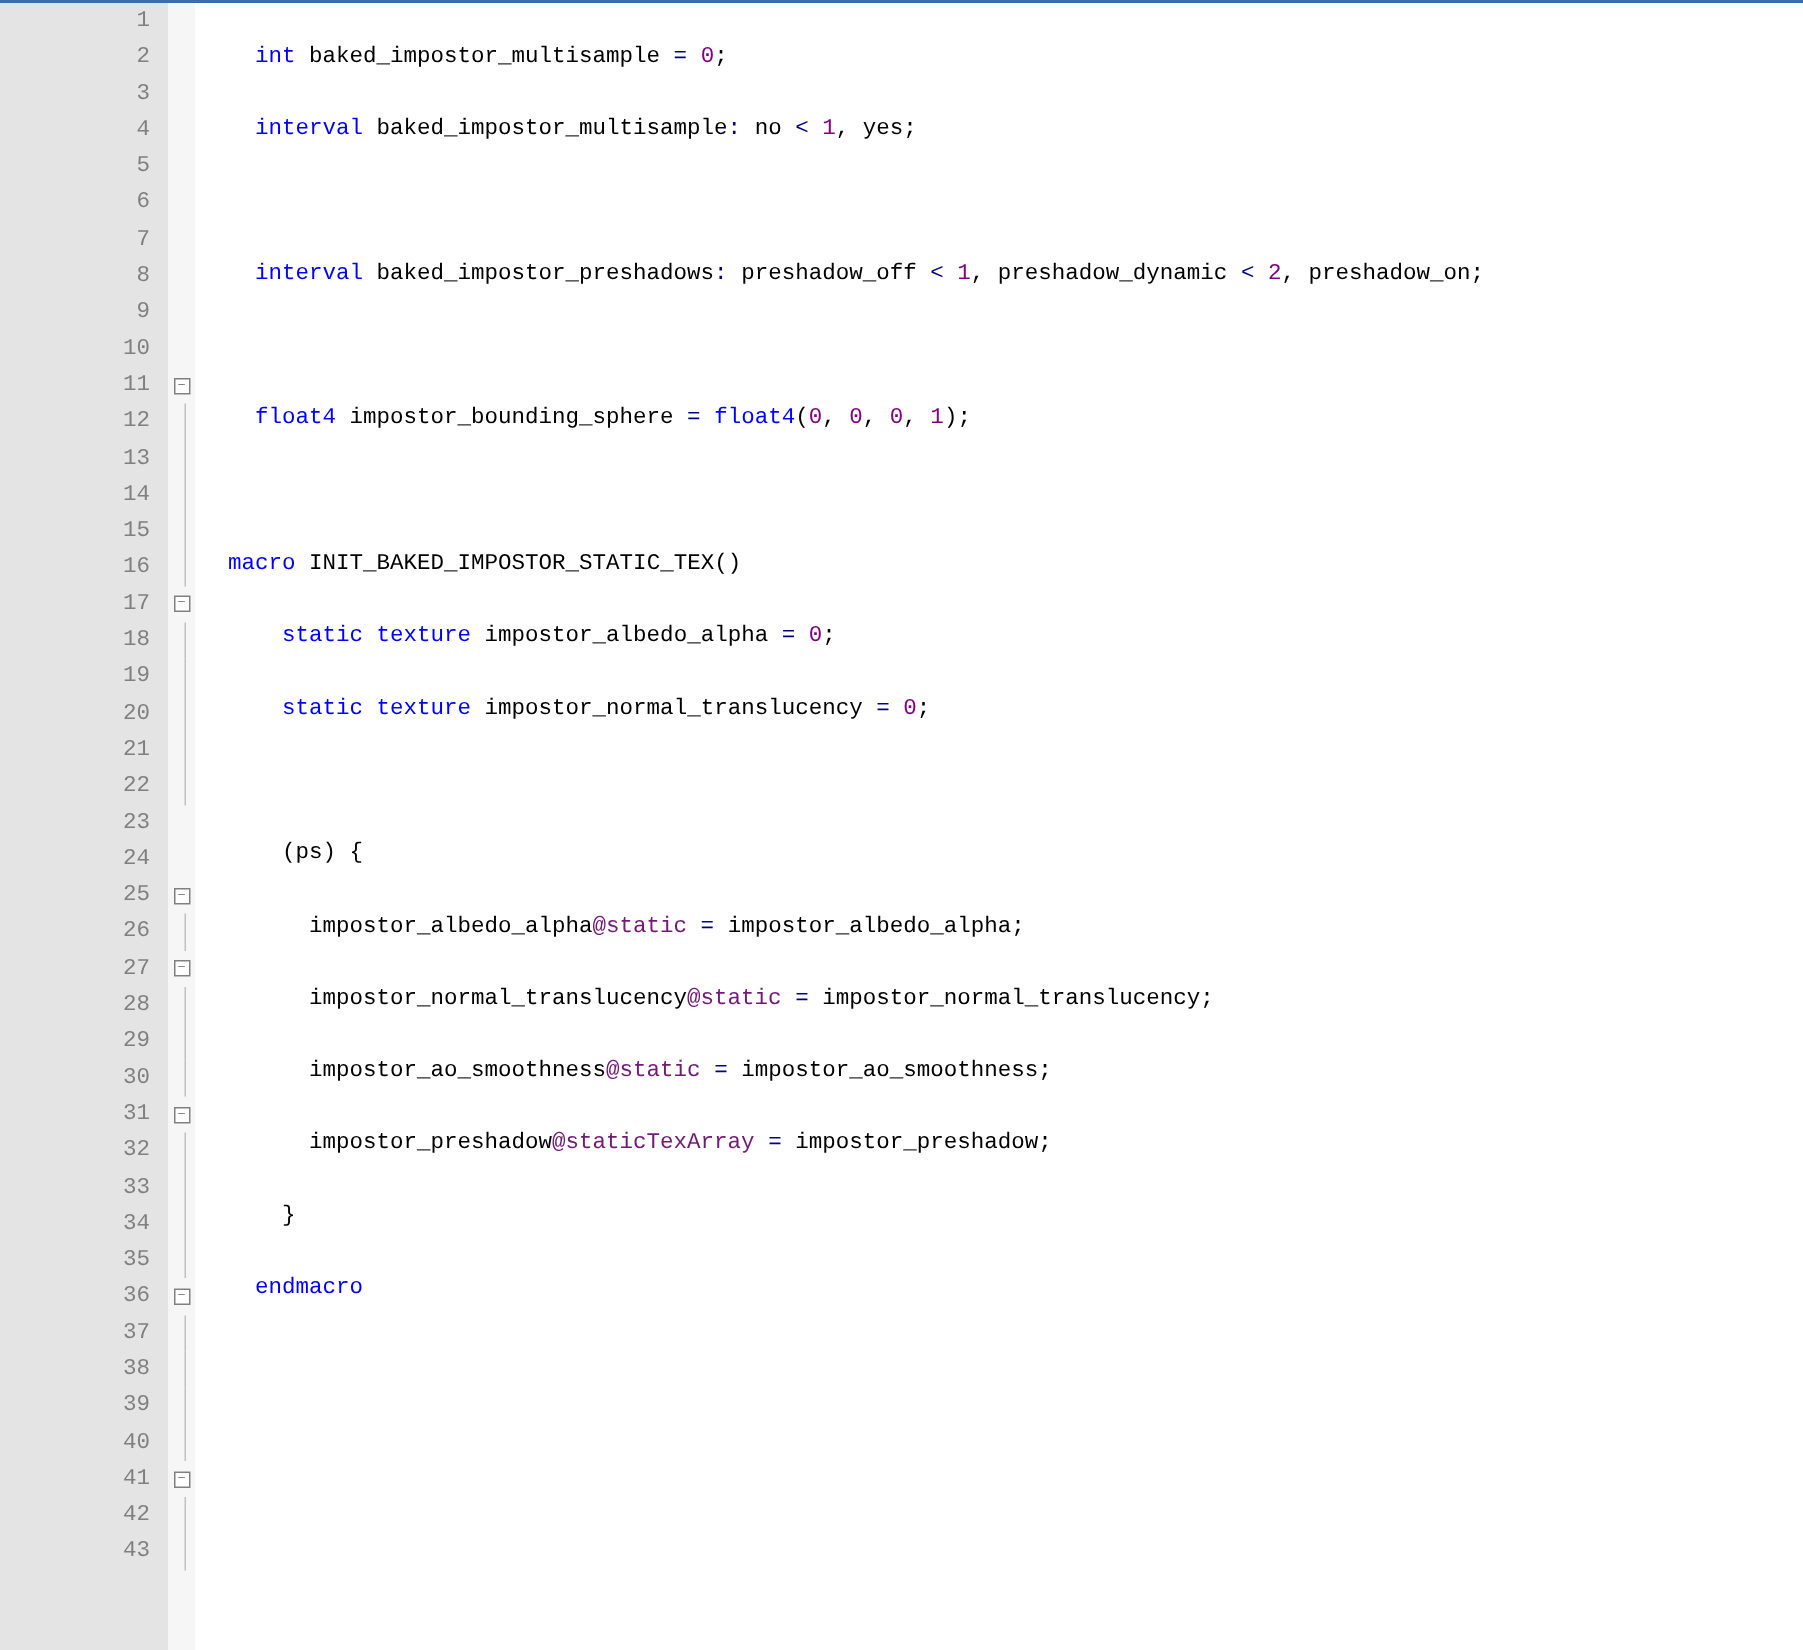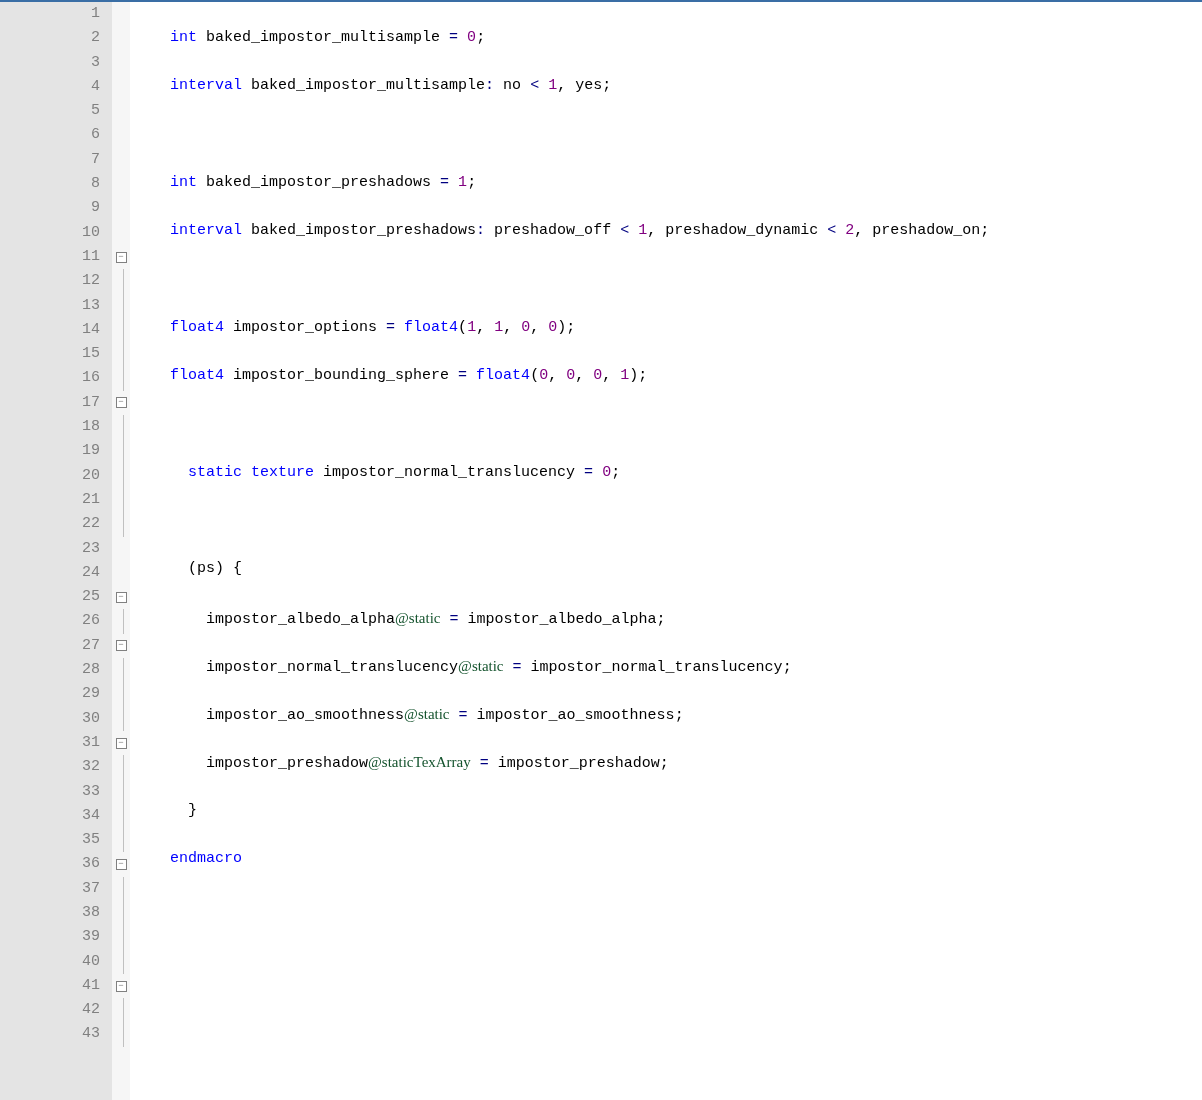--- a/index.html
+++ b/index.html
@@ -61,21 +61,21 @@
   .code {
     flex: 1;
     white-space: pre;
     padding-left: 4px;
     overflow: hidden;
   }
   .code .line { height: 24.3px; }
   .kw   { color: #0000ff; }
   .num  { color: #800080; }
   .op   { color: #000080; }
-  .at   { color: #14532d; font-family: Liberation Serif, serif; }
+  .at   { color: #701a75; }
 </style>
 </head>
 <body>
 
 <div class="editor">
   <div class="left-margin"></div>
 
   <div class="gutter">
     <div class="ln">1</div>
     <div class="ln">2</div>
@@ -227,26 +227,26 @@
       </div>
       <div class="fc">
         <span class="fold-line"></span>
       </div>
   </div>
 
   <div class="code">
 <div class="line">    <span class="kw">int</span><span> baked_impostor_multisample </span><span class="op">=</span><span> </span><span class="num">0</span><span>;</span></div>
 <div class="line">    <span class="kw">interval</span><span> baked_impostor_multisample</span><span class="op">:</span><span> </span><span>no </span><span class="op">&lt;</span><span> </span><span class="num">1</span><span>,</span><span> </span><span>yes</span><span>;</span></div>
 <div class="line"></div>
-<div class="line">    <span class="kw">int</span><span> baked_impostor_preshadows </span><span class="op">=</span><span> </span><span class="num">1</span><span>;</span></div>
 <div class="line">    <span class="kw">interval</span><span> baked_impostor_preshadows</span><span class="op">:</span><span> </span><span>preshadow_off </span><span class="op">&lt;</span><span> </span><span class="num">1</span><span>,</span><span> </span><span>preshadow_dynamic </span><span class="op">&lt;</span><span> </span><span class="num">2</span><span>,</span><span> </span><span>preshadow_on</span><span>;</span></div>
 <div class="line"></div>
-<div class="line">    <span class="kw">float4</span><span> impostor_options </span><span class="op">=</span><span> </span><span class="kw">float4</span><span>(</span><span class="num">1</span><span>, </span><span class="num">1</span><span>, </span><span class="num">0</span><span>, </span><span class="num">0</span><span>)</span><span>;</span></div>
 <div class="line">    <span class="kw">float4</span><span> impostor_bounding_sphere </span><span class="op">=</span><span> </span><span class="kw">float4</span><span>(</span><span class="num">0</span><span>, </span><span class="num">0</span><span>, </span><span class="num">0</span><span>, </span><span class="num">1</span><span>)</span><span>;</span></div>
 <div class="line"></div>
+<div class="line">  <span class="kw">macro</span><span> </span><span>INIT_BAKED_IMPOSTOR_STATIC_TEX</span><span>()</span></div>
+<div class="line">      <span class="kw">static</span><span> </span><span class="kw">texture</span><span> impostor_albedo_alpha </span><span class="op">=</span><span> </span><span class="num">0</span><span>;</span></div>
 <div class="line">      <span class="kw">static</span><span> </span><span class="kw">texture</span><span> impostor_normal_translucency </span><span class="op">=</span><span> </span><span class="num">0</span><span>;</span></div>
 <div class="line"></div>
 <div class="line">      <span>(</span><span>ps</span><span>)</span><span> </span><span>{</span></div>
 <div class="line">        <span>impostor_albedo_alpha</span><span class="at">@static</span><span> </span><span class="op">=</span><span> </span><span>impostor_albedo_alpha</span><span>;</span></div>
 <div class="line">        <span>impostor_normal_translucency</span><span class="at">@static</span><span> </span><span class="op">=</span><span> </span><span>impostor_normal_translucency</span><span>;</span></div>
 <div class="line">        <span>impostor_ao_smoothness</span><span class="at">@static</span><span> </span><span class="op">=</span><span> </span><span>impostor_ao_smoothness</span><span>;</span></div>
 <div class="line">        <span>impostor_preshadow</span><span class="at">@staticTexArray</span><span> </span><span class="op">=</span><span> </span><span>impostor_preshadow</span><span>;</span></div>
 <div class="line">      <span>}</span></div>
 <div class="line">    <span class="kw">endmacro</span></div>
 

